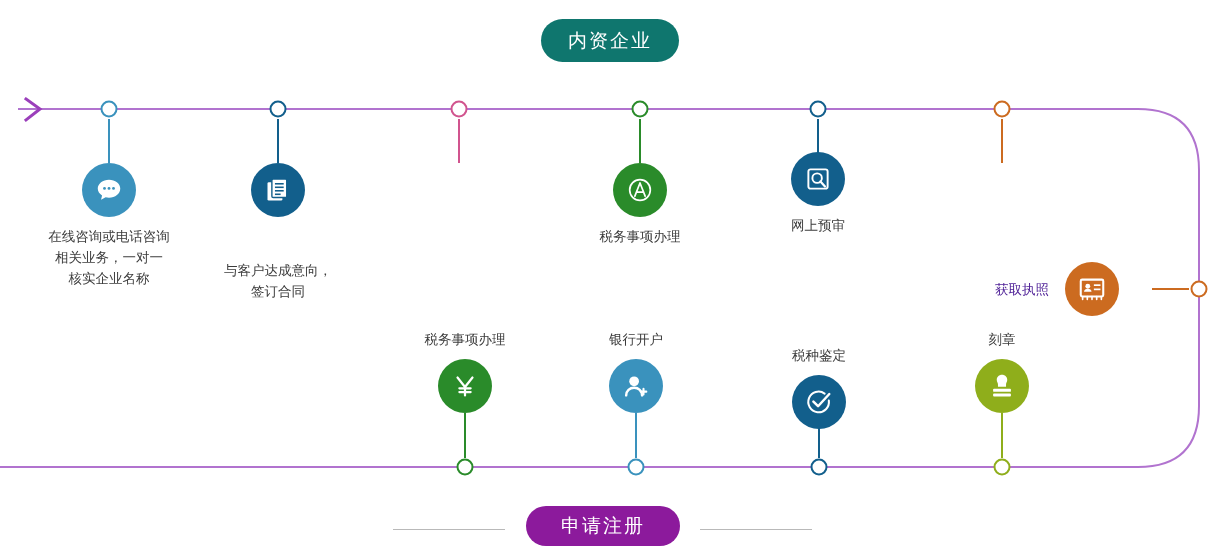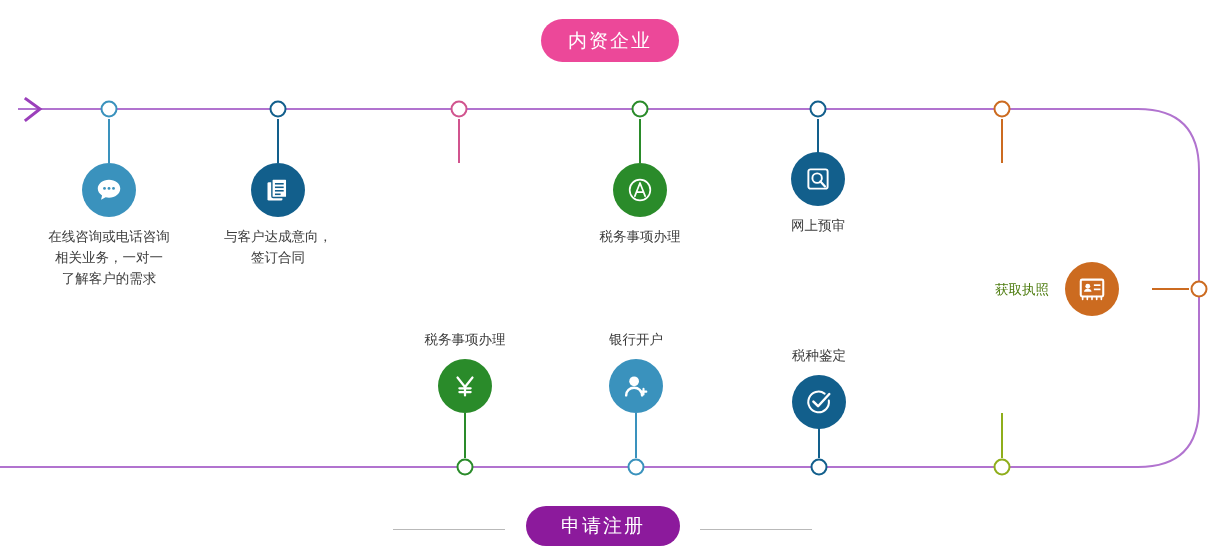--- a/index.html
+++ b/index.html
@@ -88,21 +88,21 @@
     position: absolute;
     left: 995px; top: 262px;
     width: 160px; height: 54px;
     display: flex;
     align-items: center;
     z-index: 4;
   }
   #node-license .node-label {
     margin: 0 16px 0 0;
     font-size: 13.5px;
-    color: #4d7c0f;
+    color: #4c1d95;
     white-space: nowrap;
   }
 </style>
 </head>
 <body>
 
 <div id="stage">
 
   <svg id="flow-svg" viewBox="0 0 1208 554" xmlns="http://www.w3.org/2000/svg">
 
@@ -136,39 +136,39 @@
     <circle cx="1002" cy="109" r="7.5" fill="#ffffff" stroke="#cc6b20" stroke-width="2"></circle>
 
     <circle cx="465" cy="467" r="7.5" fill="#ffffff" stroke="#2a8b2a" stroke-width="2"></circle>
     <circle cx="636" cy="467" r="7.5" fill="#ffffff" stroke="#3a92bd" stroke-width="2"></circle>
     <circle cx="819" cy="467" r="7.5" fill="#ffffff" stroke="#125f8c" stroke-width="2"></circle>
     <circle cx="1002" cy="467" r="7.5" fill="#ffffff" stroke="#8fae1b" stroke-width="2"></circle>
 
     <circle cx="1199" cy="289" r="7.5" fill="#ffffff" stroke="#cc6b20" stroke-width="2"></circle>
   </svg>
 
-  <div class="badge" id="badge-top" style="background:#ec4899">
+  <div class="badge" id="badge-top" style="background:#0f766e">
     <span>内资企业</span>
   </div>
 
   <div class="node" id="node-top-1" style="left:9px; top:163px;">
     <div class="node-circle" style="background:#3a92bd">
       <svg width="30" height="30" viewBox="0 0 32 32">
         <path d="M16 5C9.4 5 4 9.2 4 14.4c0 3 1.8 5.7 4.6 7.4l-1.1 4.6 4.9-2.6c1.1.3 2.3.4 3.6.4 6.6 0 12-4.2 12-9.8S22.6 5 16 5z" fill="#ffffff"></path>
         <circle cx="11.2" cy="14.3" r="1.5" fill="#3a92bd"></circle>
         <circle cx="16" cy="14.3" r="1.5" fill="#3a92bd"></circle>
         <circle cx="20.8" cy="14.3" r="1.5" fill="#3a92bd"></circle>
       </svg>
     </div>
     <div class="node-label">在线咨询或电话咨询
 相关业务，一对一
-了解客户的需求</div>
-  </div>
-
-  <div class="node" id="node-top-2" style="left:178px; top:163px;">
+核实企业名称</div>
+  </div>
+
+  <div class="node" id="node-top-2" style="left:178px; top:163px;gap:34px;">
     <div class="node-circle" style="background:#125f8c">
       <svg width="28" height="28" viewBox="0 0 32 32">
         <rect x="4" y="7" width="17" height="21" rx="1.5" fill="#ffffff"></rect>
         <rect x="9" y="3.5" width="17" height="21" rx="1.5" fill="#ffffff" stroke="#125f8c" stroke-width="1.6"></rect>
         <rect x="12.5" y="8" width="10" height="1.8" fill="#125f8c"></rect>
         <rect x="12.5" y="12" width="10" height="1.8" fill="#125f8c"></rect>
         <rect x="12.5" y="16" width="10" height="1.8" fill="#125f8c"></rect>
         <rect x="12.5" y="20" width="6.5" height="1.8" fill="#125f8c"></rect>
       </svg>
     </div>
@@ -236,20 +236,30 @@
   <div class="node label-above" id="node-bottom-3" style="left:719px; top:329px;margin-top:16px;">
     <div class="node-circle" style="background:#125f8c">
       <svg width="30" height="30" viewBox="0 0 32 32">
         <path d="M26.5 14.5A11 11 0 1 1 22 7" fill="none" stroke="#ffffff" stroke-width="2.2" stroke-linecap="round"></path>
         <path d="M10 15.5 L15 20.5 L27 7.5" fill="none" stroke="#ffffff" stroke-width="2.6" stroke-linecap="round" stroke-linejoin="round"></path>
       </svg>
     </div>
     <div class="node-label">税种鉴定</div>
   </div>
 
+  <div class="node label-above" id="node-bottom-4" style="left:902px; top:329px;">
+    <div class="node-circle" style="background:#8fae1b">
+      <svg width="30" height="30" viewBox="0 0 32 32">
+        <path d="M16 4c3.2 0 5.6 2.4 5.6 5.4 0 2.2-1.3 3.3-1.3 5.1v2.3h-8.6v-2.3c0-1.8-1.3-2.9-1.3-5.1C10.4 6.4 12.8 4 16 4z" fill="#ffffff"></path>
+        <rect x="6.5" y="19" width="19" height="3.2" rx="1" fill="#ffffff"></rect>
+        <rect x="6.5" y="24" width="19" height="3.2" rx="1" fill="#ffffff"></rect>
+      </svg>
+    </div>
+    <div class="node-label">刻章</div>
+  </div>
 
   <div class="badge-rule" id="badge-rule-left"></div>
   <div class="badge-rule" id="badge-rule-right"></div>
   <div class="badge" id="badge-bottom" style="background:#8c1a9c">
     <span>申请注册</span>
   </div>
 
 </div>
 
 </body></html>

